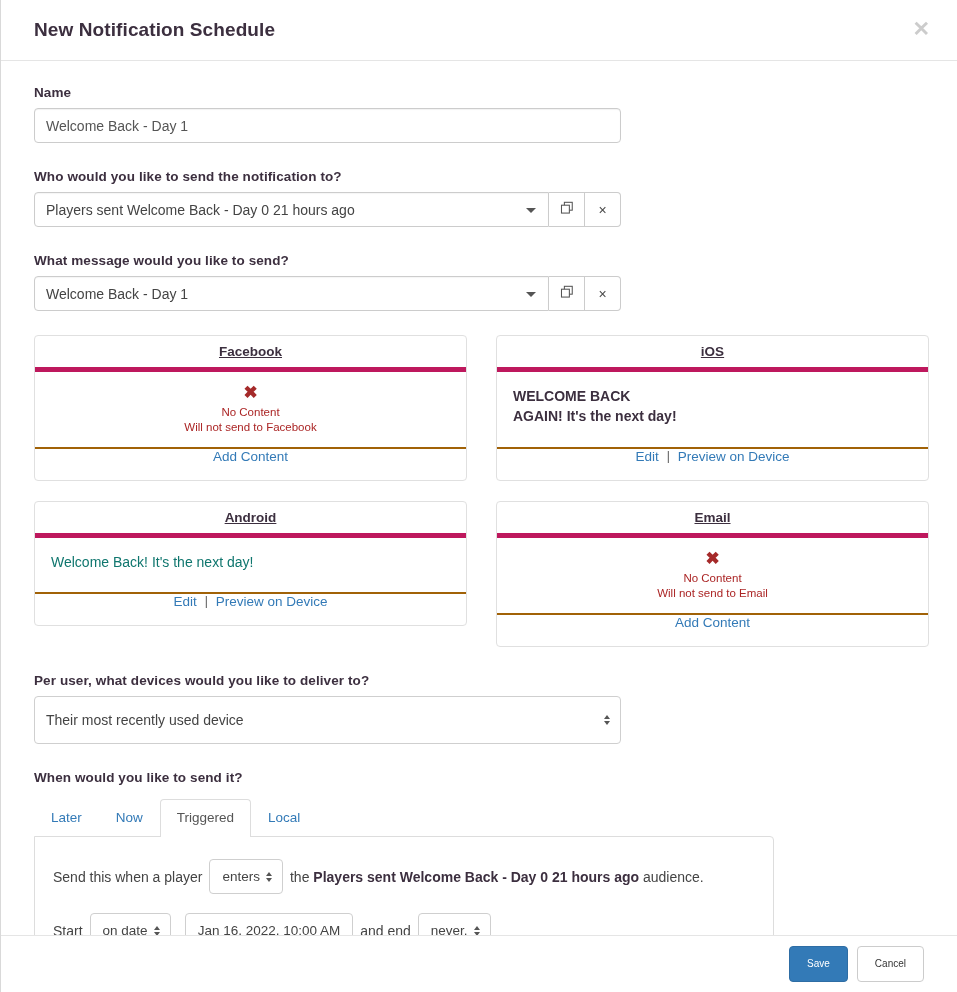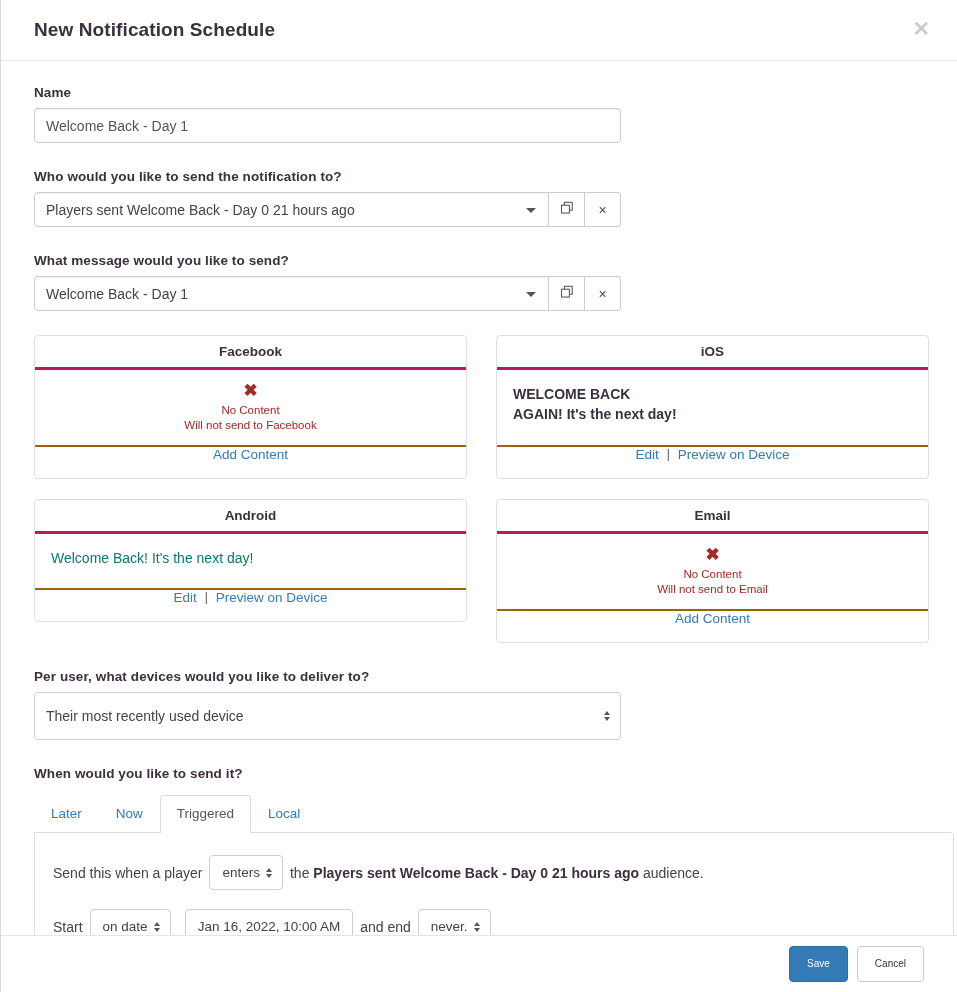--- a/index.html
+++ b/index.html
@@ -149,24 +149,25 @@
     border: 1px solid #e0e0e0;
     border-radius: 4px;
     background: #fff;
     box-sizing: border-box;
   }
   .card-head {
     height: 31px;
     display: flex;
     align-items: center;
     justify-content: center;
-    border-bottom: 3px solid #be185d;
+    border-bottom: 5px solid #be185d;
     font-size: 13.5px;
     font-weight: bold;
     color: #3c2f3f;
+    text-decoration: underline;
   }
   .card-body {
     box-sizing: border-box;
     padding: 14px 16px;
   }
   .card-body.empty {
     text-align: center;
     padding: 11px 16px 12px 16px;
   }
   .card-body.tall { min-height: 75px; }
@@ -275,21 +276,21 @@
     border-radius: 4px 4px 0 0;
     margin-bottom: -1px;
     padding-bottom: 10px;
   }
 
   .tab-panel {
     border: 1px solid #dddddd;
     border-radius: 0 4px 4px 4px;
     background: #fff;
     box-sizing: border-box;
-    width: 920px;
+    width: 740px;
     min-height: 125px;
     padding: 22px 20px 22px 18px;
     position: relative;
     z-index: 1;
   }
   .sent-row {
     display: flex;
     align-items: center;
     font-size: 14px;
     color: #444;

